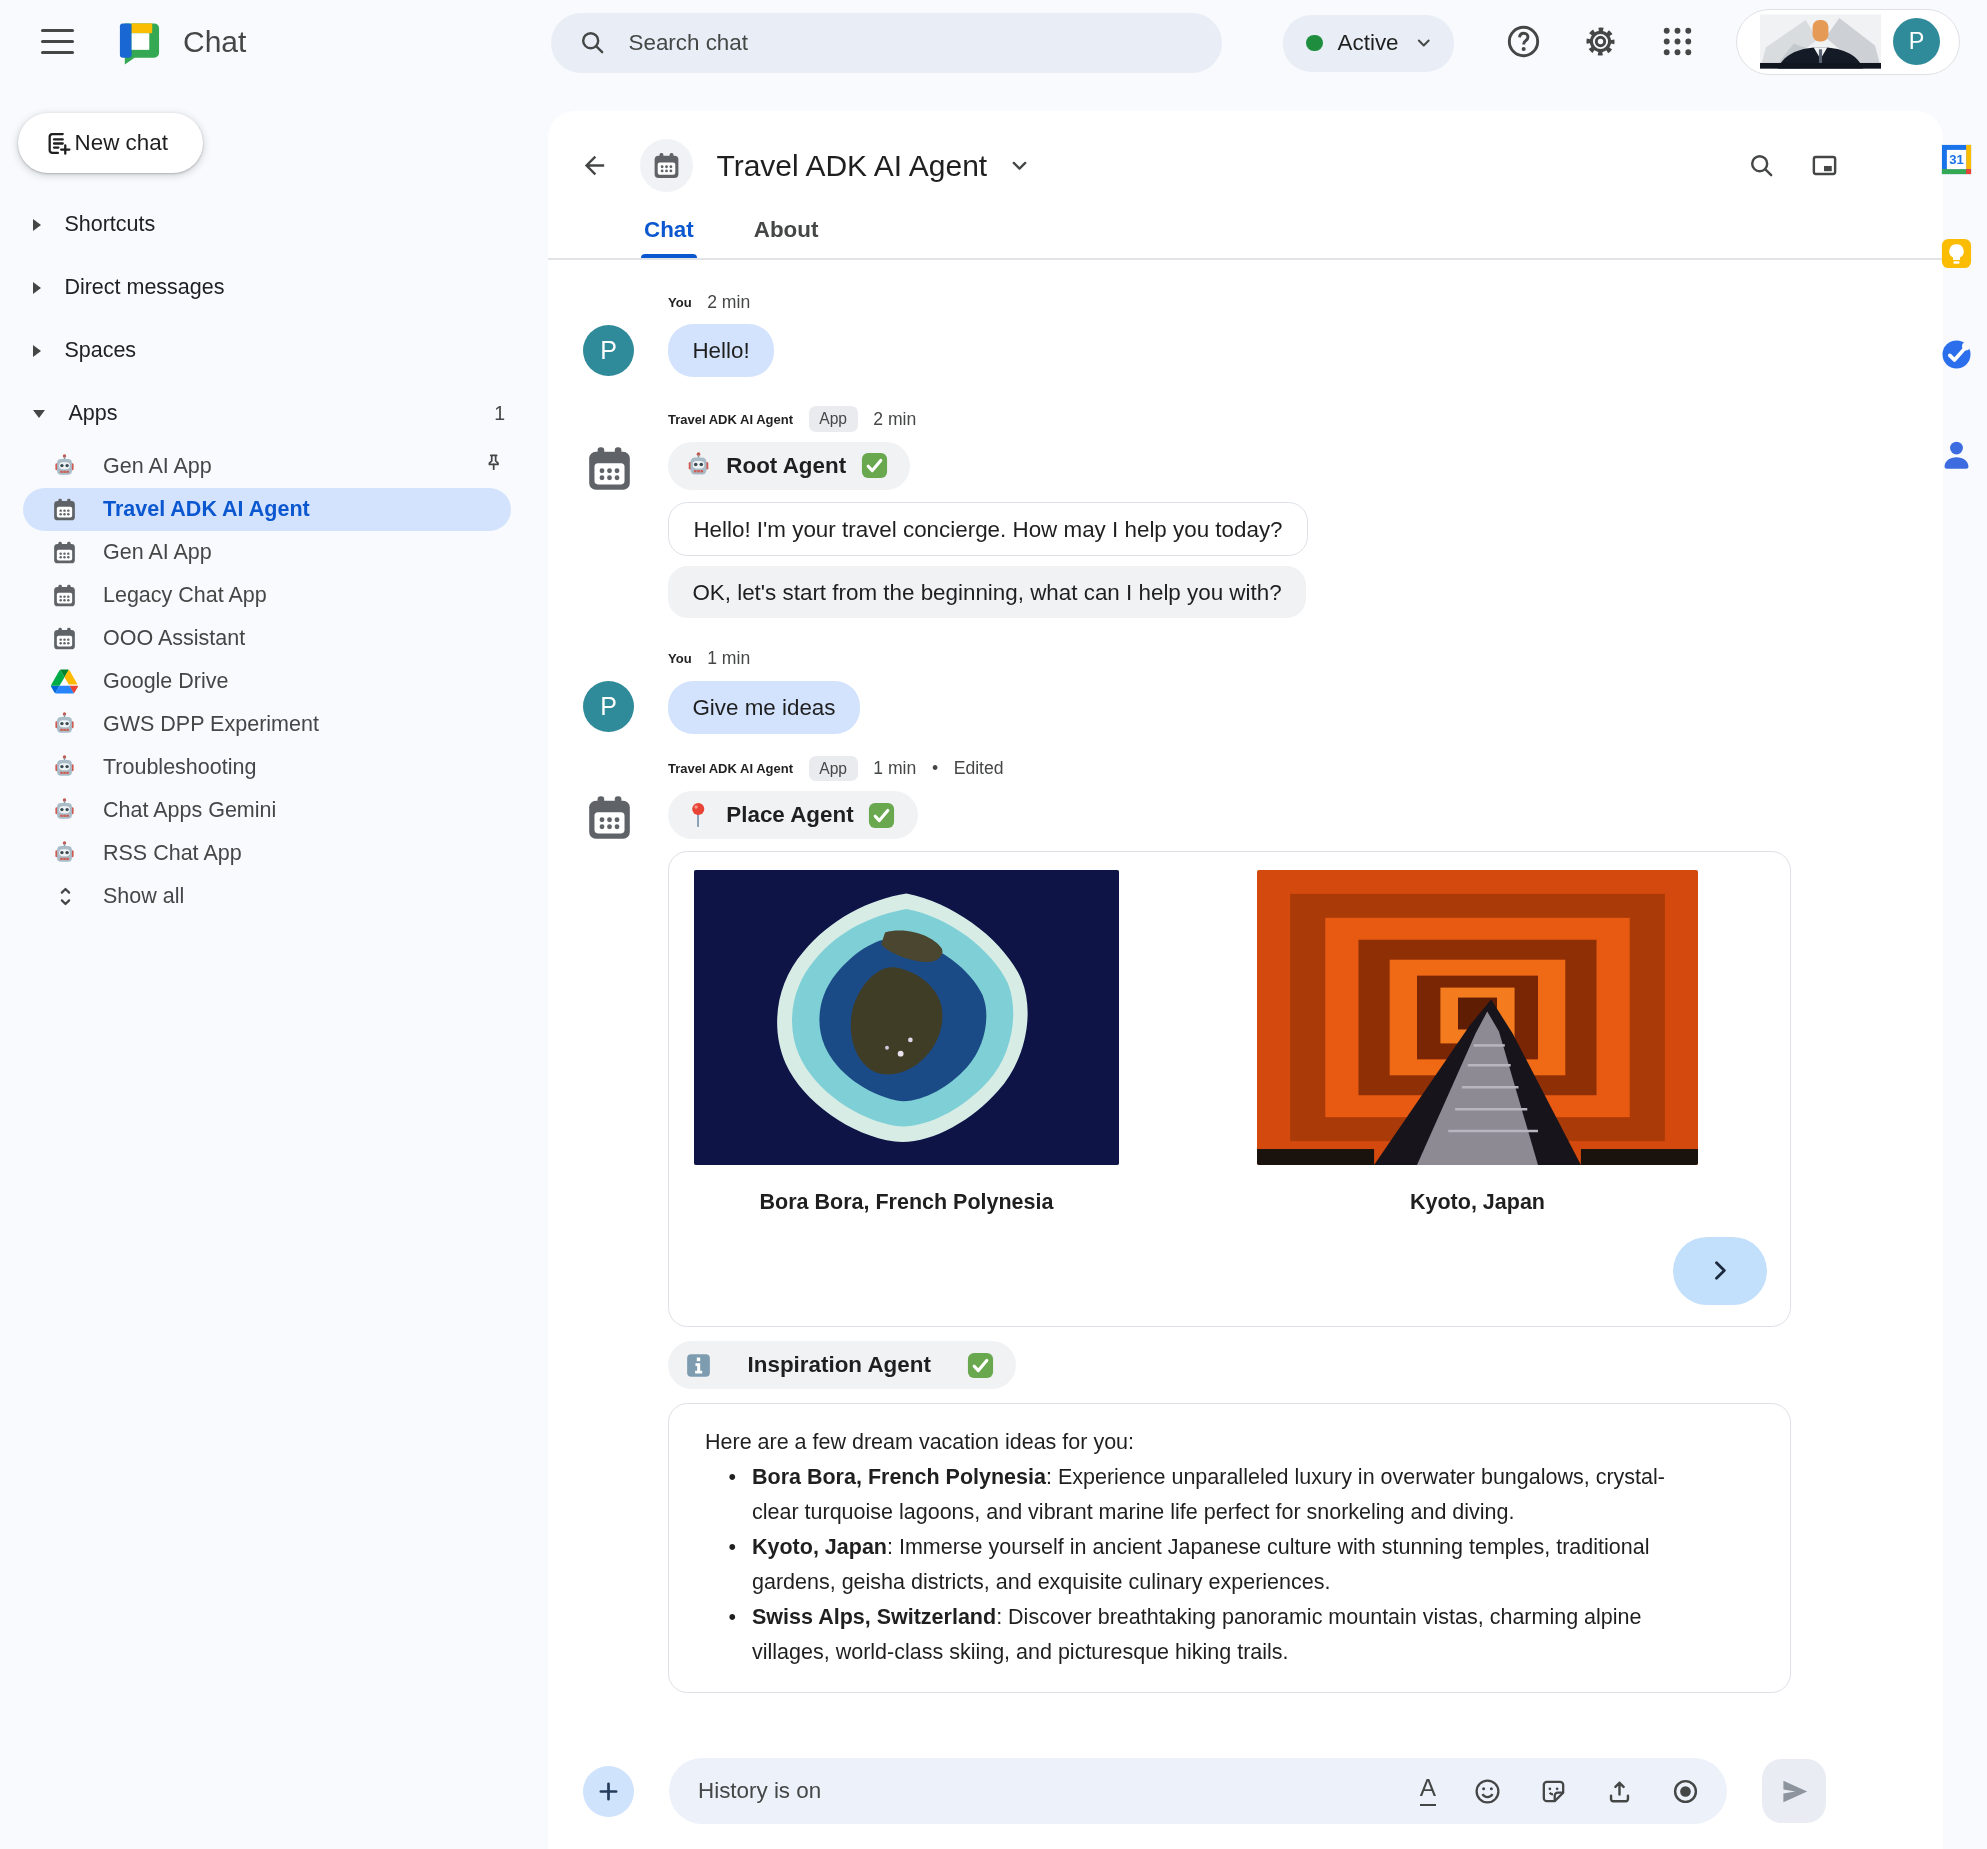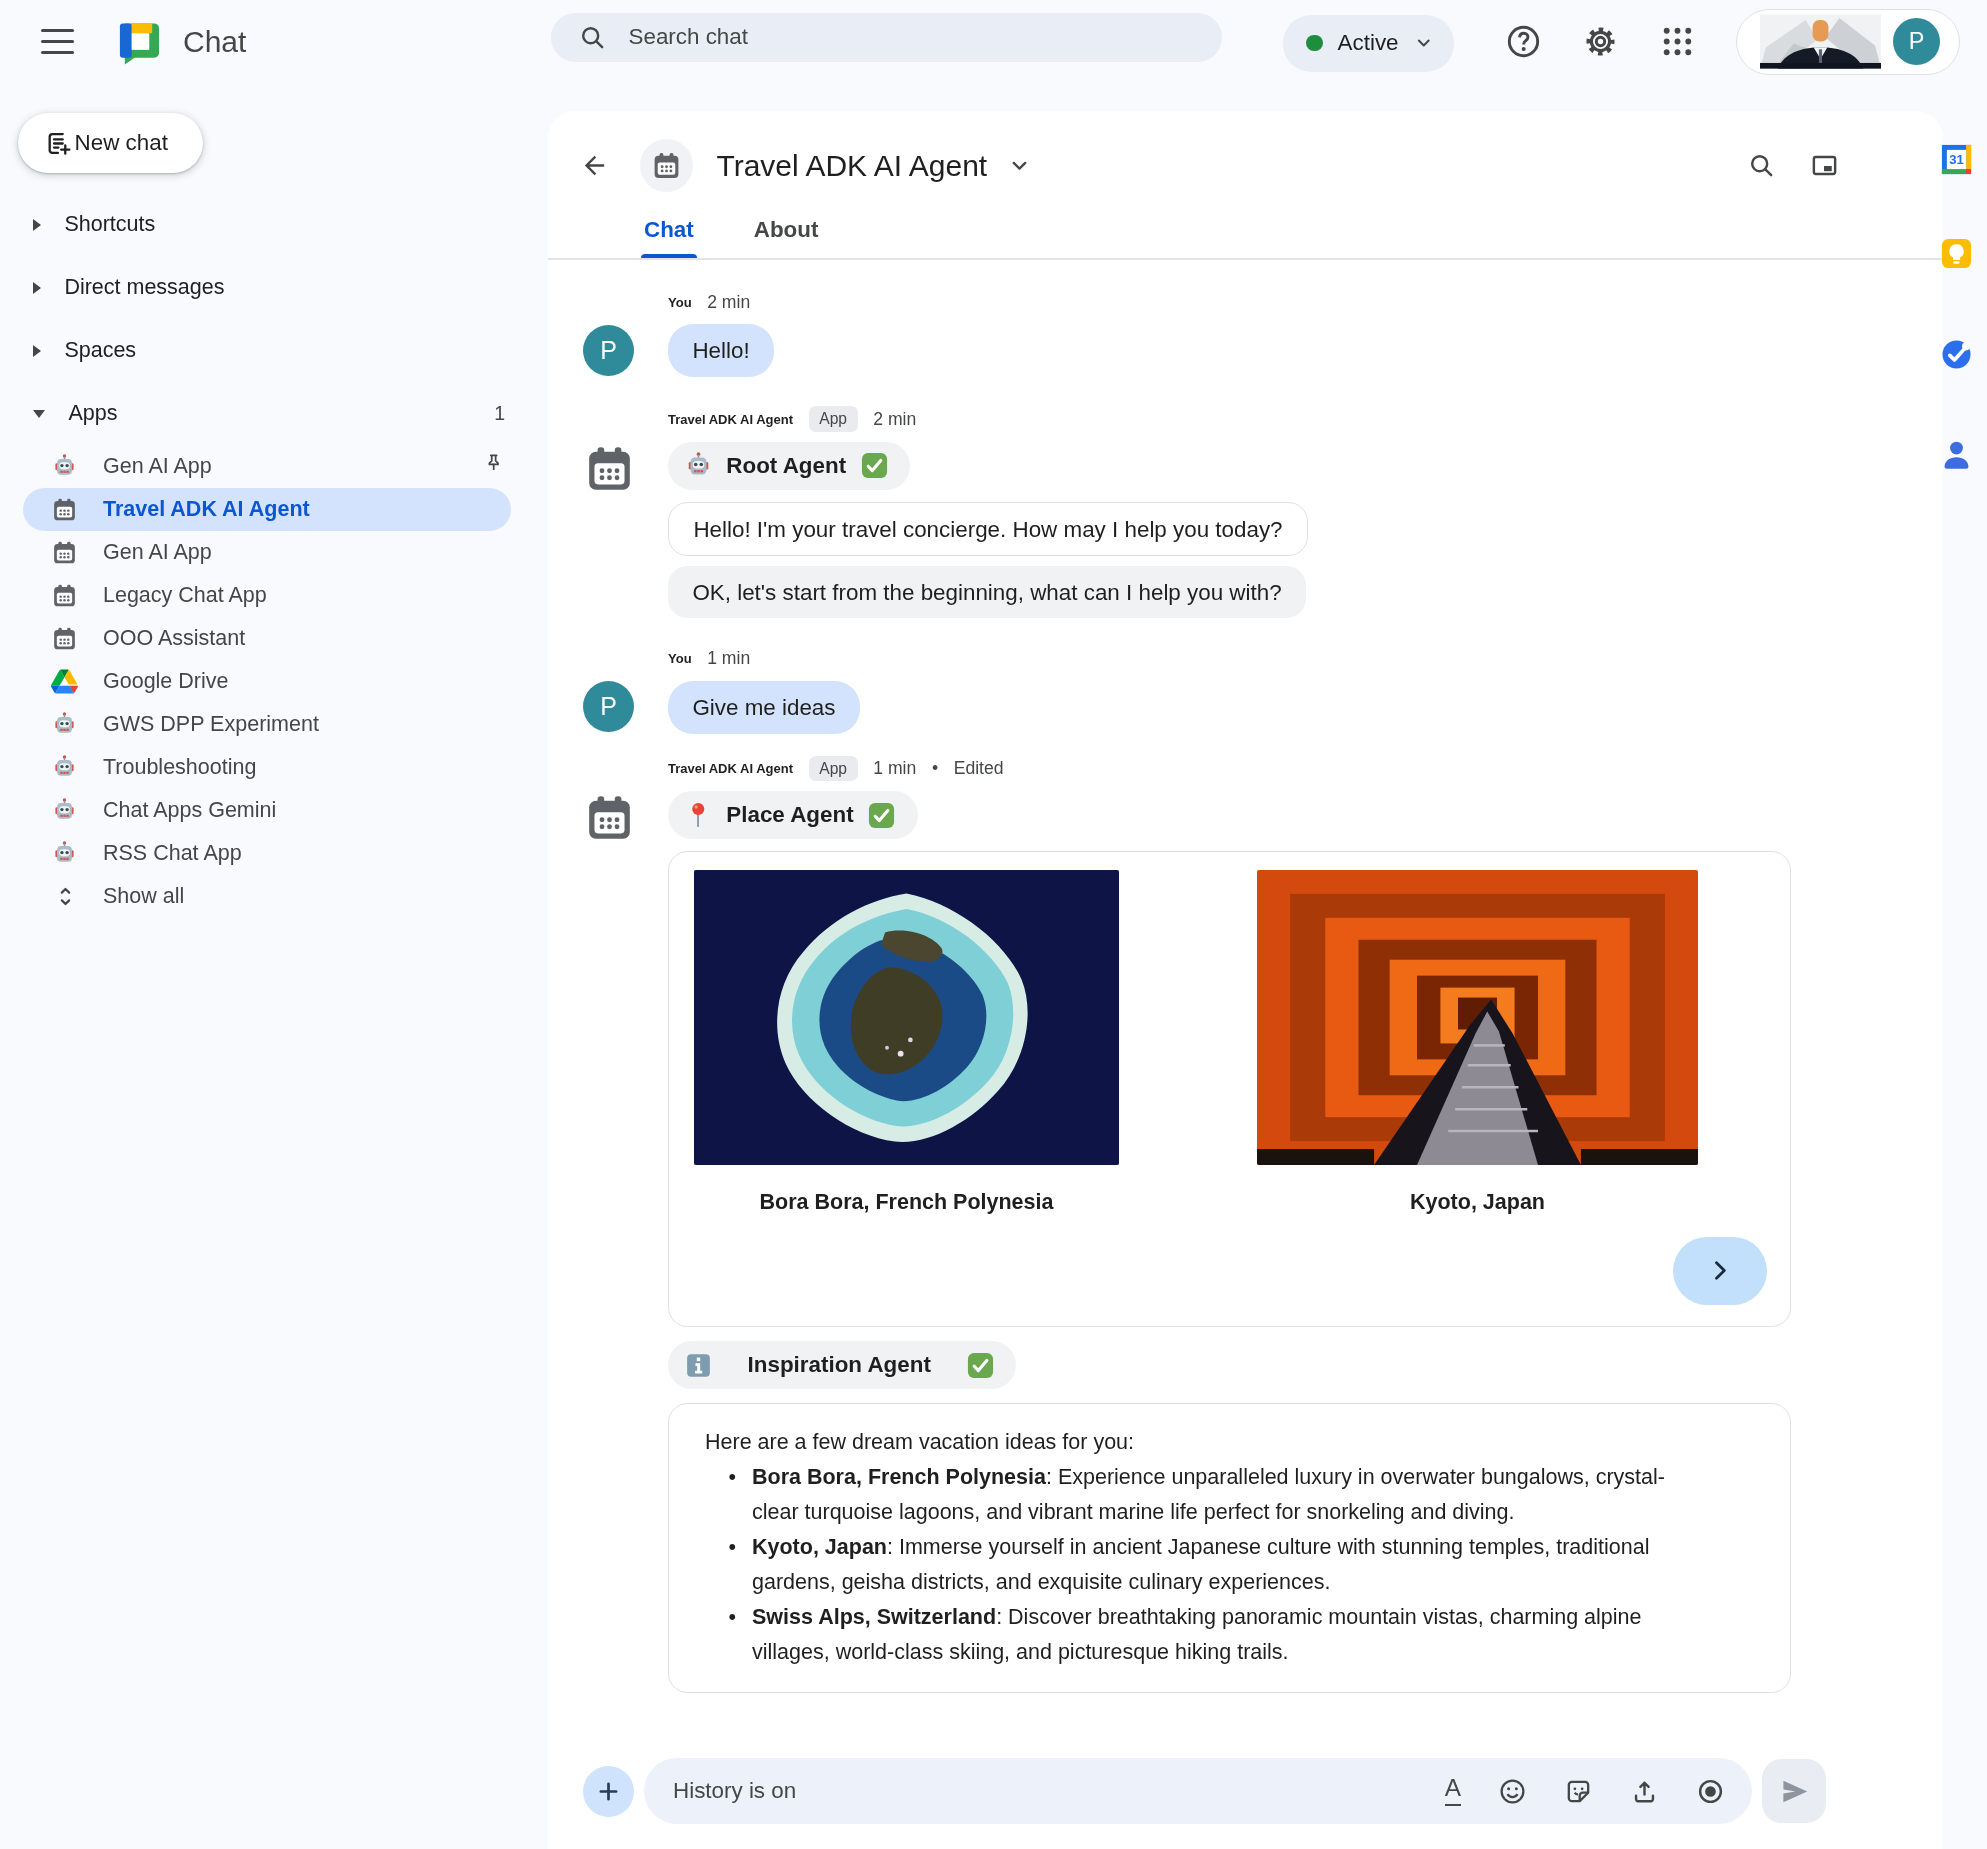--- a/index.html
+++ b/index.html
@@ -13,21 +13,21 @@
   }
   .ic { display:block; }
 
   
   .hamburger { position:absolute; left:41px; top:29px; width:33px; height:25px;
     display:flex; flex-direction:column; justify-content:space-between; cursor:pointer; }
   .hamburger span { height:3.3px; background:#444746; border-radius:2px; }
   .glogo { position:absolute; left:115px; top:19.5px; width:47px; height:46px; }
   .product-name { position:absolute; left:183px; top:25px; font-size:30px; color:#444746; }
 
-  .search-pill { position:absolute; left:551px; top:12.7px; width:671px; height:49px;
+  .search-pill { position:absolute; left:551px; top:12.7px; width:671px; height:60px;
     background:#e9eef6; border-radius:30px; display:flex; align-items:center; gap:21.5px; padding:0 27px; }
   .search-pill .ic { width:29px; height:29px; color:#444746; flex:none; }
   .search-input { flex:1; border:none; outline:none; background:transparent;
     font-family:inherit; font-size:22.4px; color:#444746; }
   .search-input::placeholder { color:#444746; opacity:1; }
 
   .status-pill { position:absolute; left:1283px; top:14.6px; height:57px; padding:0 19.5px 0 23.4px;
     background:#e9eef6; border-radius:28px; display:flex; align-items:center; gap:14.6px;
     font-size:22.4px; font-weight:500; color:#1f1f1f; cursor:pointer; }
   .status-dot { width:16.6px; height:16.6px; border-radius:50%; background:#1e8e3e; }
@@ -130,21 +130,21 @@
     background:#c2e0fb; display:flex; align-items:center; justify-content:center; cursor:pointer; }
   .next-btn .ic { width:29px; height:29px; }
 
   .ideas-card { width:1123px; border:1.5px solid #dde1e6; border-radius:19.5px; background:#fff;
     padding:20.5px 29px 22.4px 36px; font-size:21.5px; line-height:35px; margin-top:13.7px; }
   .ideas-list { list-style:none; }
   .ideas-list li { padding-left:47px; position:relative; max-width:1005px; }
   .ideas-list li::before { content:"\2022"; position:absolute; left:23.4px; }
 
   
-  .compose { position:absolute; left:35px; right:117px; bottom:25px; display:flex; align-items:center; gap:10px; }
+  .compose { position:absolute; left:35px; right:117px; bottom:25px; display:flex; align-items:center; gap:35px; }
   .plus-btn { width:51px; height:51px; border-radius:50%; background:#cfe3fc;
     display:flex; align-items:center; justify-content:center; flex:none; cursor:pointer; }
   .plus-btn .ic { width:27px; height:27px; }
   .compose-pill { flex:1; height:66px; border-radius:33px; background:#ecf1fa;
     display:flex; align-items:center; gap:37px; padding:0 27px 0 29px; }
   .compose-input { flex:1; border:none; outline:none; background:transparent;
     font-family:inherit; font-size:22.4px; color:#444746; min-width:0; }
   .compose-input::placeholder { color:#444746; opacity:1; }
   .c-ic { width:29px; height:29px; color:#444746; flex:none; cursor:pointer; }
   .fmt-a { font-size:24.4px; color:#444746; font-weight:500; line-height:1;

